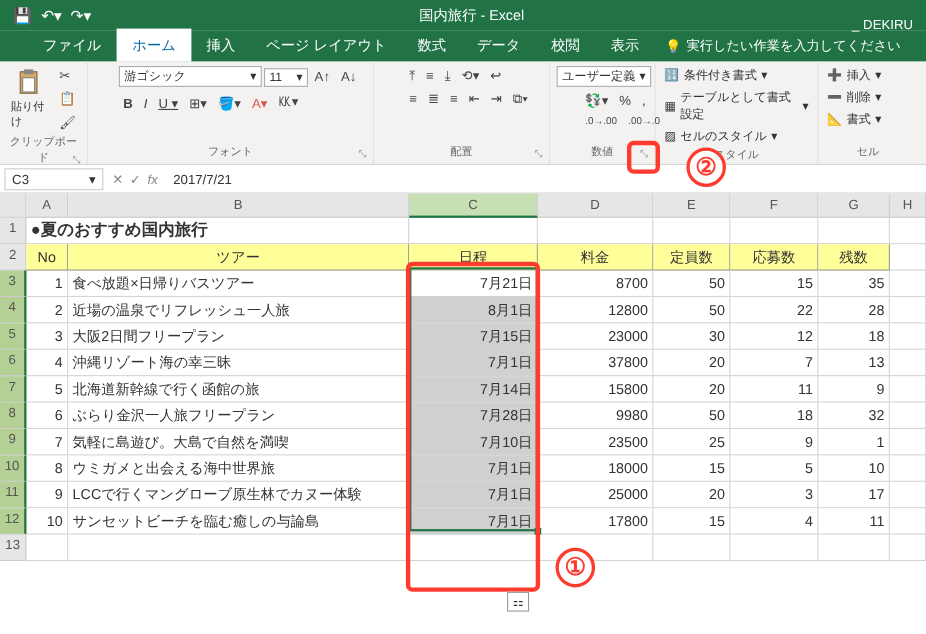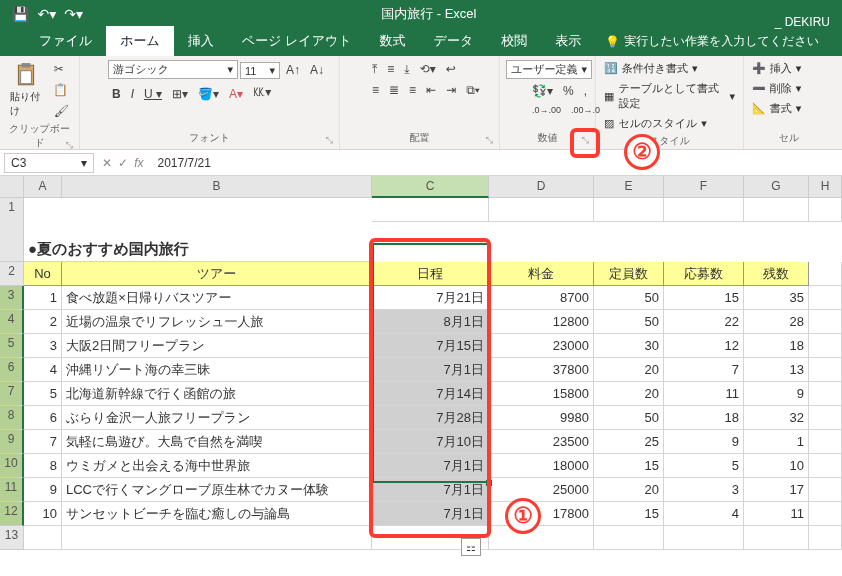--- a/index.html
+++ b/index.html
@@ -8,21 +8,21 @@
 
 .titlebar { background: #217346; height: 28px; display: flex; align-items: center; color: #fff; padding: 0 4px; }
 .titlebar .quick-access { display: flex; gap: 8px; padding-left: 8px; }
 .titlebar .quick-access span { font-size: 14px; }
 .titlebar .title { flex: 1; text-align: center; font-size: 13px; }
 .titlebar .user { padding-right: 8px; font-size: 12px; margin-top: 15px; }
 
 
 .ribbon-tabs { background: #217346; height: 28px; display: flex; align-items: flex-end; padding-left: 25px; }
 .ribbon-tab { padding: 6px 14px; color: #fff; font-size: 13px; cursor: pointer; }
-.ribbon-tab.active { background: #fff; color: #0f172a; font-weight: 500; }
+.ribbon-tab.active { background: #fff; color: #0369a1; font-weight: 500; }
 .tell-me { color: #fff; font-size: 12px; padding: 6px 10px; display: flex; align-items: center; gap: 4px; }
 
 
 .ribbon { background: #f3f2f1; height: 94px; display: flex; border-bottom: 1px solid #d4d4d4; }
 .ribbon-group { border-right: 1px solid #e1e1e1; padding: 4px 6px 2px; display: flex; flex-direction: column; justify-content: space-between; }
 .ribbon-group .group-body { display: flex; gap: 4px; align-items: flex-start; }
 .ribbon-group .group-label { text-align: center; font-size: 10px; color: #666; padding: 2px 0; position: relative; }
 .ribbon-group .launcher { position: absolute; right: 0; bottom: 1px; font-size: 9px; color: #888; cursor: pointer; }
 .big-btn { display: flex; flex-direction: column; align-items: center; padding: 2px 4px; gap: 2px; font-size: 10px; }
 .big-btn svg { width: 26px; height: 26px; }
@@ -39,21 +39,21 @@
 .formula-input { flex: 1; padding: 2px 6px; font-size: 12px; }
 
 
 .sheet { display: grid; grid-template-columns: 24px 38px 310px 117px 105px 70px 80px 65px 33px; }
 .col-hdr { background: #e6e6e6; border-right: 1px solid #ccc; border-bottom: 1px solid #ccc; text-align: center; font-size: 12px; padding: 3px 0; color: #555; }
 .col-hdr.sel { background: #c6e0b4; border-bottom: 2px solid #217346; }
 .row-hdr { background: #e6e6e6; border-right: 1px solid #ccc; border-bottom: 1px solid #ccc; text-align: center; font-size: 12px; padding: 2px 2px; color: #555; }
 .row-hdr.sel-all { background: #b4d095; border-right: 2px solid #217346; }
 .cell { border-right: 1px solid #d4d4d4; border-bottom: 1px solid #d4d4d4; padding: 2px 4px; font-size: 13px; height: 24px; display: flex; align-items: center; overflow: hidden; white-space: nowrap; }
 .cell.num { justify-content: flex-end; }
-.cell.title { font-weight: bold; font-size: 15px; margin-top: 40px; }
+.cell.title { font-weight: bold; font-size: 15px; }
 .cell.header { background: #ffff99; font-weight: normal; justify-content: center; border-bottom: 1px solid #999; border-right: 1px solid #999; }
 .cell.sel { background: #d0d0d0; }
 .cell.active-sel { background: #fff; }
 
 
 .sel-rect { position: absolute; border: 2px solid #217346; pointer-events: none; }
 
 
 .callout { position: absolute; border: 4px solid #ff3b2f; border-radius: 6px; pointer-events: none; }
 .circle-num { position: absolute; width: 36px; height: 36px; border: 3px solid #ff3b2f; border-radius: 50%; color: #ff3b2f; font-size: 22px; font-weight: bold; display: flex; align-items: center; justify-content: center; background: rgba(255,255,255,0.8); pointer-events: none; }

